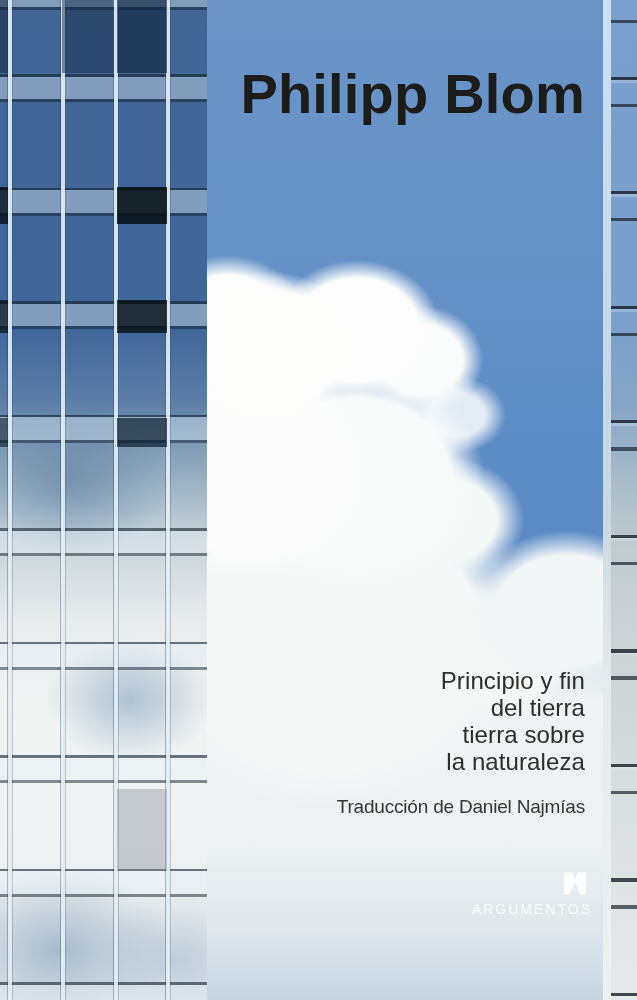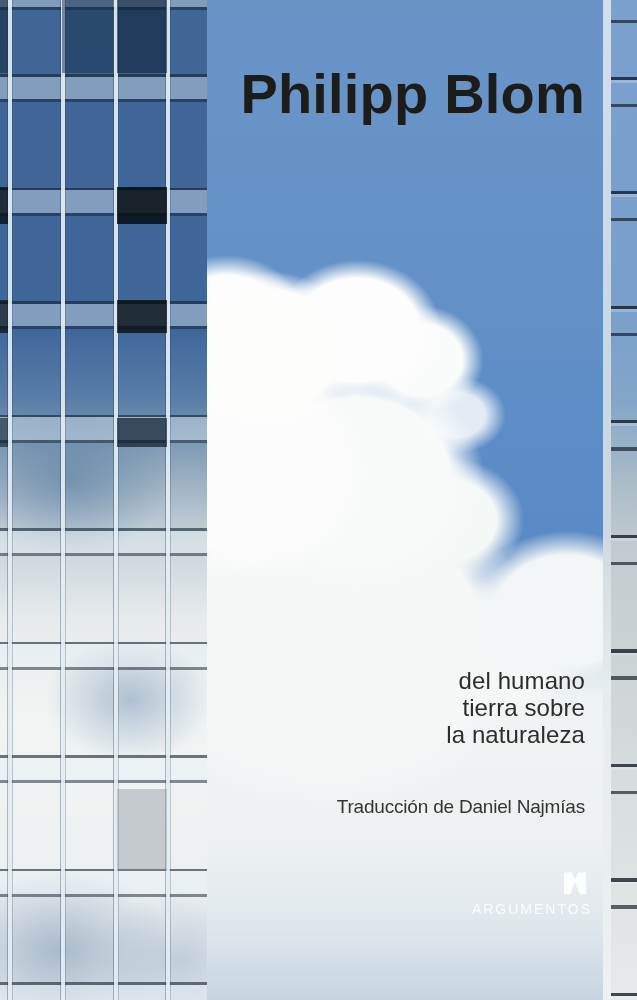--- a/index.html
+++ b/index.html
@@ -144,21 +144,22 @@
     <div class="panel p10"></div>
   </div>
   <div class="band"></div>
   <div class="mullion-right"></div>
   <div class="sliver-right"></div>
 
   <h1 class="author">Philipp Blom</h1>
 
 
   <p class="subtitle">
-      <span class="line">del humano</span>
+      <span class="line">Principio y fin</span>
+      <span class="line">del tierra</span>
       <span class="line">tierra sobre</span>
       <span class="line">la naturaleza</span>
     </p>
 
   <p class="translator">Traducción de Daniel Najmías</p>
 
   <div class="publisher">
     <svg class="mark" viewBox="0 0 40 40" aria-hidden="true">
       <path fill="#fdfefe" fill-rule="evenodd" d="M0,0 H14.5 L20,13 L25.5,0 H40 V40 H0 Z M20,17 L29,40 H11 Z"></path>
     </svg>

